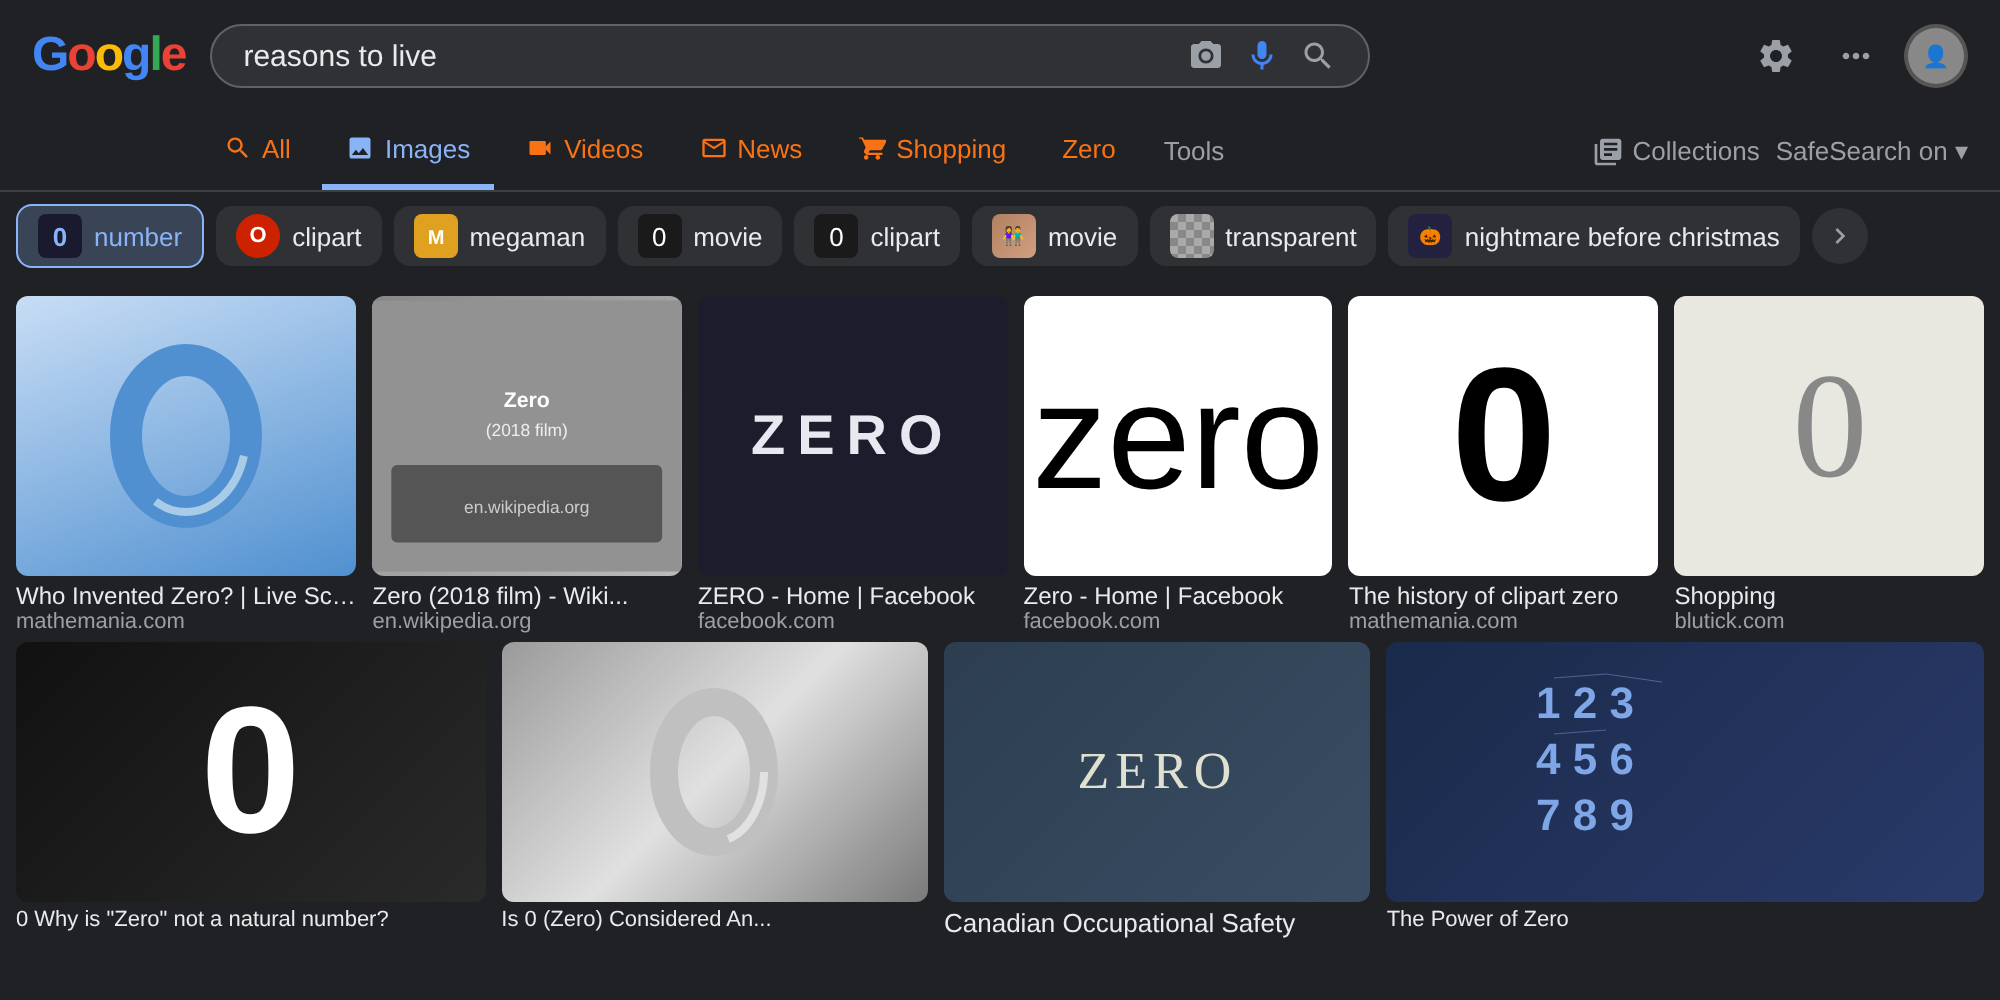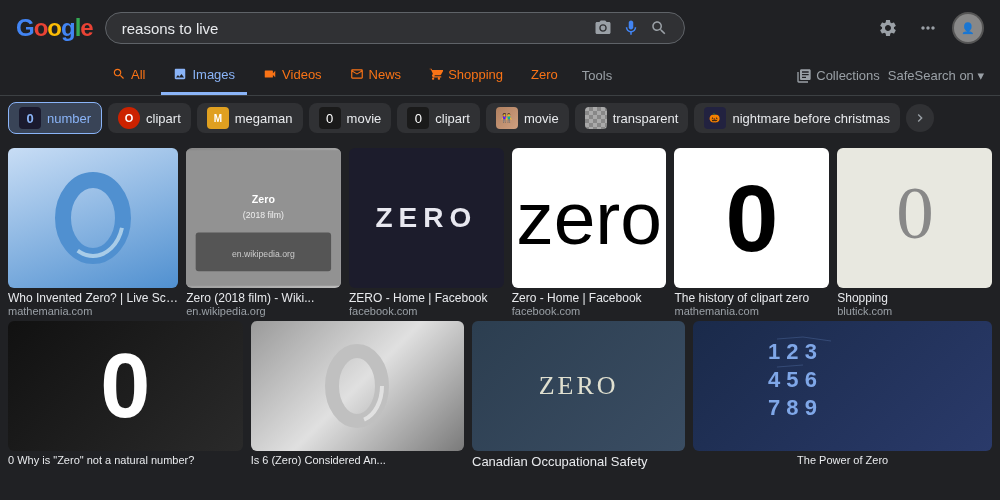--- a/index.html
+++ b/index.html
@@ -506,21 +506,21 @@
   </div>
 
   <div class="image-column" style="flex:1;">
     <div class="image-card">
       <div class="img-placeholder img-zero-metal" style="height:130px; background:linear-gradient(135deg,#9a9a9a,#e0e0e0,#7a7a7a);">
         <svg width="70" height="100" viewBox="0 0 70 100">
           <ellipse cx="35" cy="50" rx="25" ry="35" fill="none" stroke="#c0c0c0" stroke-width="14"></ellipse>
           <ellipse cx="35" cy="50" rx="25" ry="35" fill="none" stroke="#f0f0f0" stroke-width="4" opacity="0.7" stroke-dasharray="40 150"></ellipse>
         </svg>
       </div>
-      <div class="img-title" style="font-size:11px;">Is 6 (Zero) Considered An...</div>
+      <div class="img-title" style="font-size:11px;">Is 0 (Zero) Considered An...</div>
     </div>
   </div>
 
   <div class="image-column" style="flex:1;">
     <div class="image-card">
       <div class="img-placeholder img-chalkboard" style="background:linear-gradient(135deg,#2c3e50,#3a4d63); height:130px; font-size:26px; color:#e0e0d0; font-family:Georgia,serif; letter-spacing:3px;">ZERO</div>
       <div class="img-title" style="font-size:13px;">Canadian Occupational Safety</div>
     </div>
   </div>
 
@@ -531,16 +531,16 @@
         <svg width="160" height="115" viewBox="0 0 160 115">
           <text x="5" y="30" fill="#8ab4f8" font-size="22" font-weight="bold" opacity="0.9">1 2 3</text>
           <text x="5" y="58" fill="#8ab4f8" font-size="22" font-weight="bold" opacity="0.9">4 5 6</text>
           <text x="5" y="86" fill="#8ab4f8" font-size="22" font-weight="bold" opacity="0.9">7 8 9</text>
 
           <line x1="14" y1="10" x2="40" y2="8" stroke="#8ab4f8" stroke-width="0.5" opacity="0.4"></line>
           <line x1="40" y1="8" x2="68" y2="12" stroke="#8ab4f8" stroke-width="0.5" opacity="0.4"></line>
           <line x1="14" y1="38" x2="40" y2="36" stroke="#8ab4f8" stroke-width="0.5" opacity="0.4"></line>
         </svg>
       </div>
-      <div class="img-title" style="font-size:11px;text-align:center;">The Power of Zero</div>
+      <div class="img-title" style="font-size:11px;">The Power of Zero</div>
     </div>
   </div>
 </div>
 
 </body></html>

